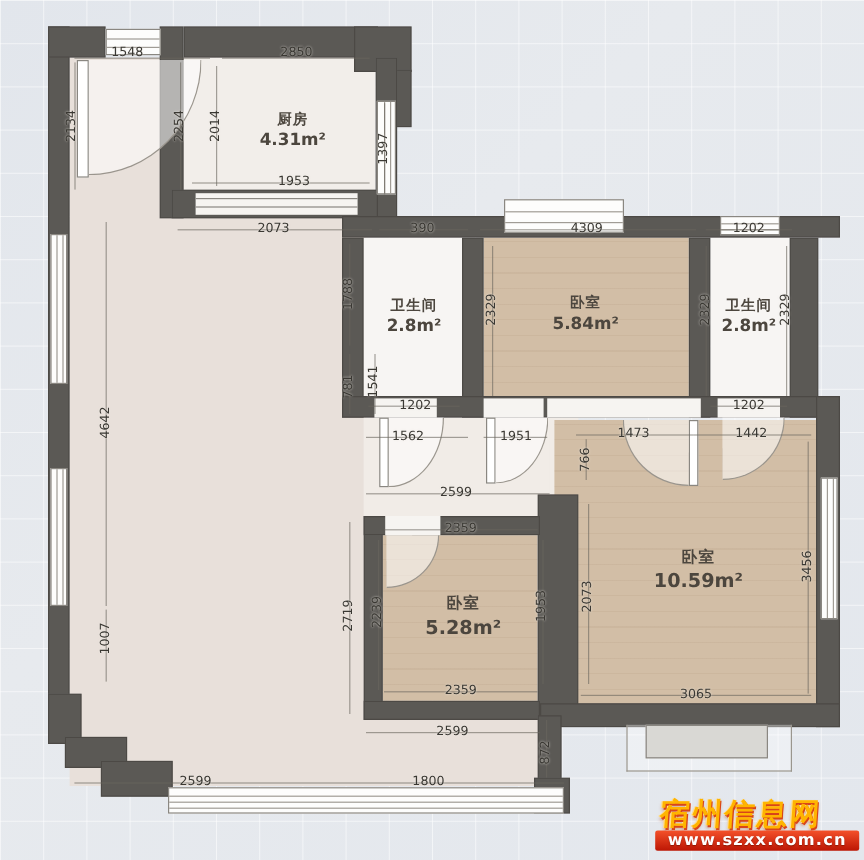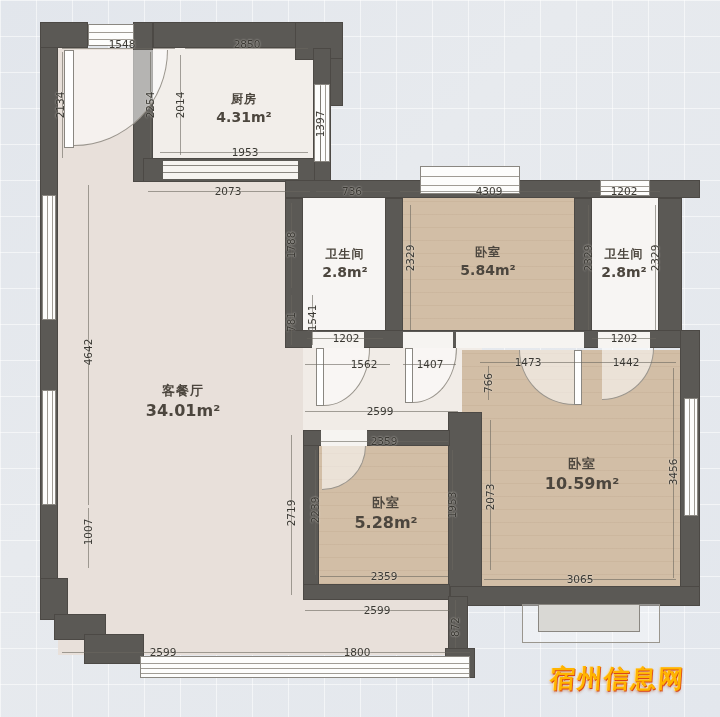--- a/index.html
+++ b/index.html
@@ -177,43 +177,43 @@
   <div class="dline" style="left:588px;top:205px;width:1px;height:125px;"></div>
   <div class="dline" style="left:655px;top:205px;width:1px;height:125px;"></div>
   <div class="dline" style="left:488px;top:366px;width:1px;height:34px;"></div>
   <div class="dline" style="left:490px;top:420px;width:1px;height:150px;"></div>
   <div class="dline" style="left:673px;top:368px;width:1px;height:210px;"></div>
   <div class="dline" style="left:315px;top:450px;width:1px;height:125px;"></div>
   <div class="dline" style="left:452px;top:450px;width:1px;height:120px;"></div>
   <div class="dline" style="left:291px;top:435px;width:1px;height:160px;"></div>
   <div class="dline" style="left:455px;top:600px;width:1px;height:48px;"></div>
 
-  <div class="dim" style="left:122px;top:44px;text-align:right;">1548</div>
+  <div class="dim" style="left:106px;top:44px;text-align:right;">1548</div>
   <div class="dim" style="left:247px;top:44px;">2850</div>
   <div class="dim v" style="left:60px;top:105px;">2134</div>
   <div class="dim v" style="left:150px;top:105px;">2254</div>
   <div class="dim v" style="left:180px;top:105px;">2014</div>
   <div class="dim v" style="left:320px;top:124px;">1397</div>
   <div class="dim" style="left:245px;top:152px;">1953</div>
   <div class="dim" style="left:228px;top:191px;">2073</div>
-  <div class="dim" style="left:352px;top:191px;">736</div>
+  <div class="dim" style="left:352px;top:191px;">390</div>
   <div class="dim" style="left:489px;top:191px;">4309</div>
   <div class="dim" style="left:624px;top:191px;">1202</div>
   <div class="dim v" style="left:291px;top:245px;">1788</div>
   <div class="dim v" style="left:410px;top:258px;">2329</div>
   <div class="dim v" style="left:588px;top:258px;">2329</div>
   <div class="dim v" style="left:655px;top:258px;">2329</div>
   <div class="dim v" style="left:291px;top:322px;">781</div>
   <div class="dim v" style="left:312px;top:318px;">1541</div>
   <div class="dim" style="left:346px;top:338px;">1202</div>
   <div class="dim" style="left:624px;top:338px;">1202</div>
   <div class="dim v" style="left:88px;top:352px;">4642</div>
   <div class="dim v" style="left:88px;top:532px;">1007</div>
-  <div class="dim" style="left:364px;top:364px;">1562</div>
-  <div class="dim" style="left:430px;top:364px;">1407</div>
+  <div class="dim" style="left:340px;top:364px;">1562</div>
+  <div class="dim" style="left:430px;top:364px;">1951</div>
   <div class="dim" style="left:528px;top:362px;">1473</div>
   <div class="dim" style="left:626px;top:362px;">1442</div>
   <div class="dim v" style="left:488px;top:383px;">766</div>
   <div class="dim" style="left:380px;top:411px;">2599</div>
   <div class="dim" style="left:384px;top:441px;">2359</div>
   <div class="dim v" style="left:315px;top:510px;">2239</div>
   <div class="dim v" style="left:452px;top:505px;">1953</div>
   <div class="dim v" style="left:291px;top:513px;">2719</div>
   <div class="dim v" style="left:490px;top:497px;">2073</div>
   <div class="dim v" style="left:673px;top:472px;">3456</div>
@@ -233,28 +233,25 @@
     <div class="ar">2.8m²</div>
   </div>
   <div class="room small" style="left:488px;top:261px;">
     <div class="nm">卧室</div>
     <div class="ar">5.84m²</div>
   </div>
   <div class="room small" style="left:624px;top:263px;">
     <div class="nm">卫生间</div>
     <div class="ar">2.8m²</div>
   </div>
-  <div class="room" style="left:183px;top:401px;">
-    <div class="nm">客餐厅</div>
-    <div class="ar">34.01m²</div>
-  </div>
   <div class="room" style="left:386px;top:513px;">
     <div class="nm">卧室</div>
     <div class="ar">5.28m²</div>
   </div>
   <div class="room" style="left:582px;top:474px;">
     <div class="nm">卧室</div>
     <div class="ar">10.59m²</div>
   </div>
 
   <div class="wm-site" style="left:550px;top:662px;">宿州信息网</div>
+  <div class="wm-bar" style="left:546px;top:692px;width:170px;height:17px;">www.szxx.com.cn</div>
 
 </div>
 
 </body></html>

